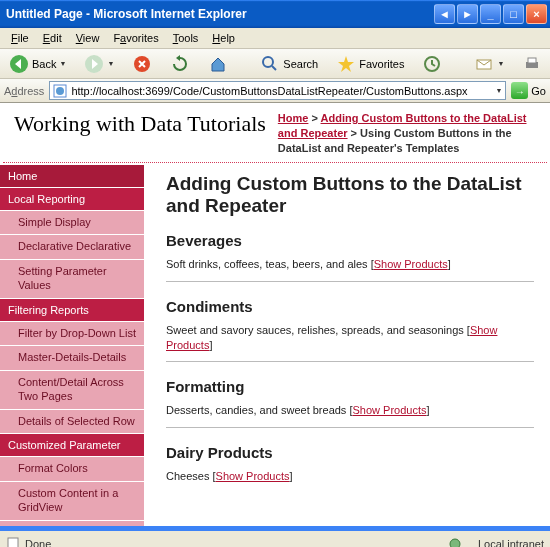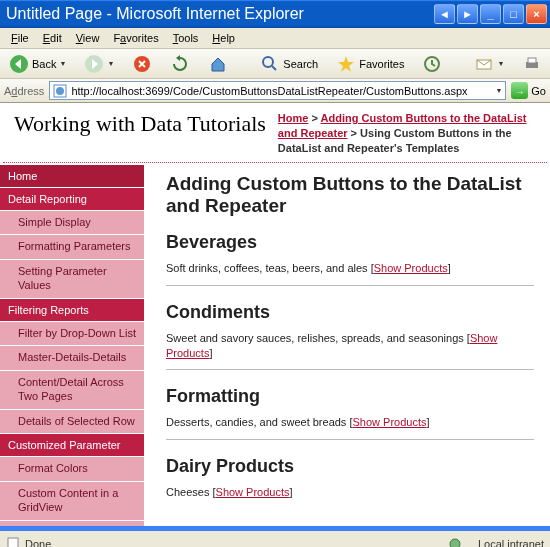--- a/index.html
+++ b/index.html
@@ -1,20 +1,20 @@
 <!DOCTYPE html>
 <html><head>
 <meta charset="utf-8">
 <style>
 * { margin: 0; padding: 0; box-sizing: border-box; font-family: Tahoma, sans-serif; }
 body { width: 550px; height: 547px; overflow: hidden; background: #ece9d8; font-size: 11px; }
 
 
 .titlebar { height: 28px; background: linear-gradient(to bottom, #3b8cff 0%, #0a5bc4 6%, #0a5bc4 90%, #0848a8 100%); display: flex; align-items: center; padding: 0 3px 0 6px; color: #fff; }
-.titlebar .title { flex: 1; font-weight: normal; font-size: 16px; }
+.titlebar .title { flex: 1; font-weight: bold; font-size: 12px; }
 .titlebar .winbtn { width: 21px; height: 20px; margin-left: 2px; border-radius: 3px; display: flex; align-items: center; justify-content: center; font-size: 11px; font-weight: bold; color: #fff; border: 1px solid rgba(255,255,255,.4); }
 .titlebar .winbtn.blue { background: linear-gradient(#6fa8ff,#2a6fe0); }
 .titlebar .winbtn.red { background: linear-gradient(#ff9a6f,#e04a2a); }
 
 
 .menubar { height: 21px; background: #ece9d8; display: flex; align-items: center; padding: 0 4px; border-bottom: 1px solid #c8c4b4; }
 .menubar span { padding: 2px 7px; cursor: default; }
 .menubar span u { text-decoration: underline; }
 
 
@@ -46,21 +46,21 @@
 
 
 .sidebar { width: 144px; background:#fff; padding-top: 2px; }
 .nav-top { background:#a71a3a; color:#fff; padding:5px 8px; font-size:11px; border-bottom:1px solid #fff; }
 .nav-sec { background:#bc1e44; color:#fff; padding:5px 8px; font-size:11px; border-bottom:1px solid #fff; }
 .nav-sub { background:#e8a5b3; color:#6a0c22; padding:5px 8px 5px 18px; font-size:11px; border-bottom:1px solid #fff; line-height:1.25; }
 
 
 .main { flex:1; padding: 10px 16px 10px 22px; overflow: hidden; font-size: 12px; font-family: Verdana, sans-serif; color:#222; }
 .main h2 { font-size: 19px; font-weight: bold; margin-bottom: 14px; line-height:1.2; }
-.cat h3 { font-size: 18px; font-weight: bold; margin: 0 0 8px; }
+.cat h3 { font-size: 15px; font-weight: bold; margin: 0 0 8px; }
 .cat p { font-size:11px; margin-bottom: 8px; line-height:1.4; }
 .cat a { color:#b01030; text-decoration: underline; }
 .main hr { border: none; border-top: 1px solid #bbb; margin: 8px 0 16px; }
 
 
 .status { height: 30px; background:#ece9d8; border-top:5px solid #3b82f6; display:flex; align-items:center; padding:0 6px; font-size:11px; color:#333; }
 .status .left { display:flex; align-items:center; gap:5px; flex:1; }
 .status .right { display:flex; align-items:center; gap:16px;text-decoration:underline; }
 .doc-ico { width:14px; height:14px; }
 
@@ -214,23 +214,23 @@
     <h1>Working with Data Tutorials</h1>
     <div class="crumb">
       <b><a href="#">Home</a> &gt; <a href="#">Adding Custom Buttons to the DataList and Repeater</a> &gt; <span>Using Custom Buttons in the DataList and Repeater's Templates</span></b>
     </div>
   </div>
   <div class="dotline"></div>
 
   <div class="body-row">
     <div class="sidebar">
       <div class="nav-top">Home</div>
-      <div class="nav-sec">Detail Reporting</div>
+      <div class="nav-sec">Local Reporting</div>
       <div class="nav-sub">Simple Display</div>
-      <div class="nav-sub">Formatting Parameters</div>
+      <div class="nav-sub">Declarative Declarative</div>
       <div class="nav-sub">Setting Parameter Values</div>
       <div class="nav-sec">Filtering Reports</div>
       <div class="nav-sub">Filter by Drop-Down List</div>
       <div class="nav-sub">Master-Details-Details</div>
       <div class="nav-sub">Content/Detail Across Two Pages</div>
       <div class="nav-sub">Details of Selected Row</div>
       <div class="nav-sec">Customized Parameter</div>
       <div class="nav-sub">Format Colors</div>
       <div class="nav-sub">Custom Content in a GridView</div>
       <div class="nav-sub">Custom Content in a</div>

